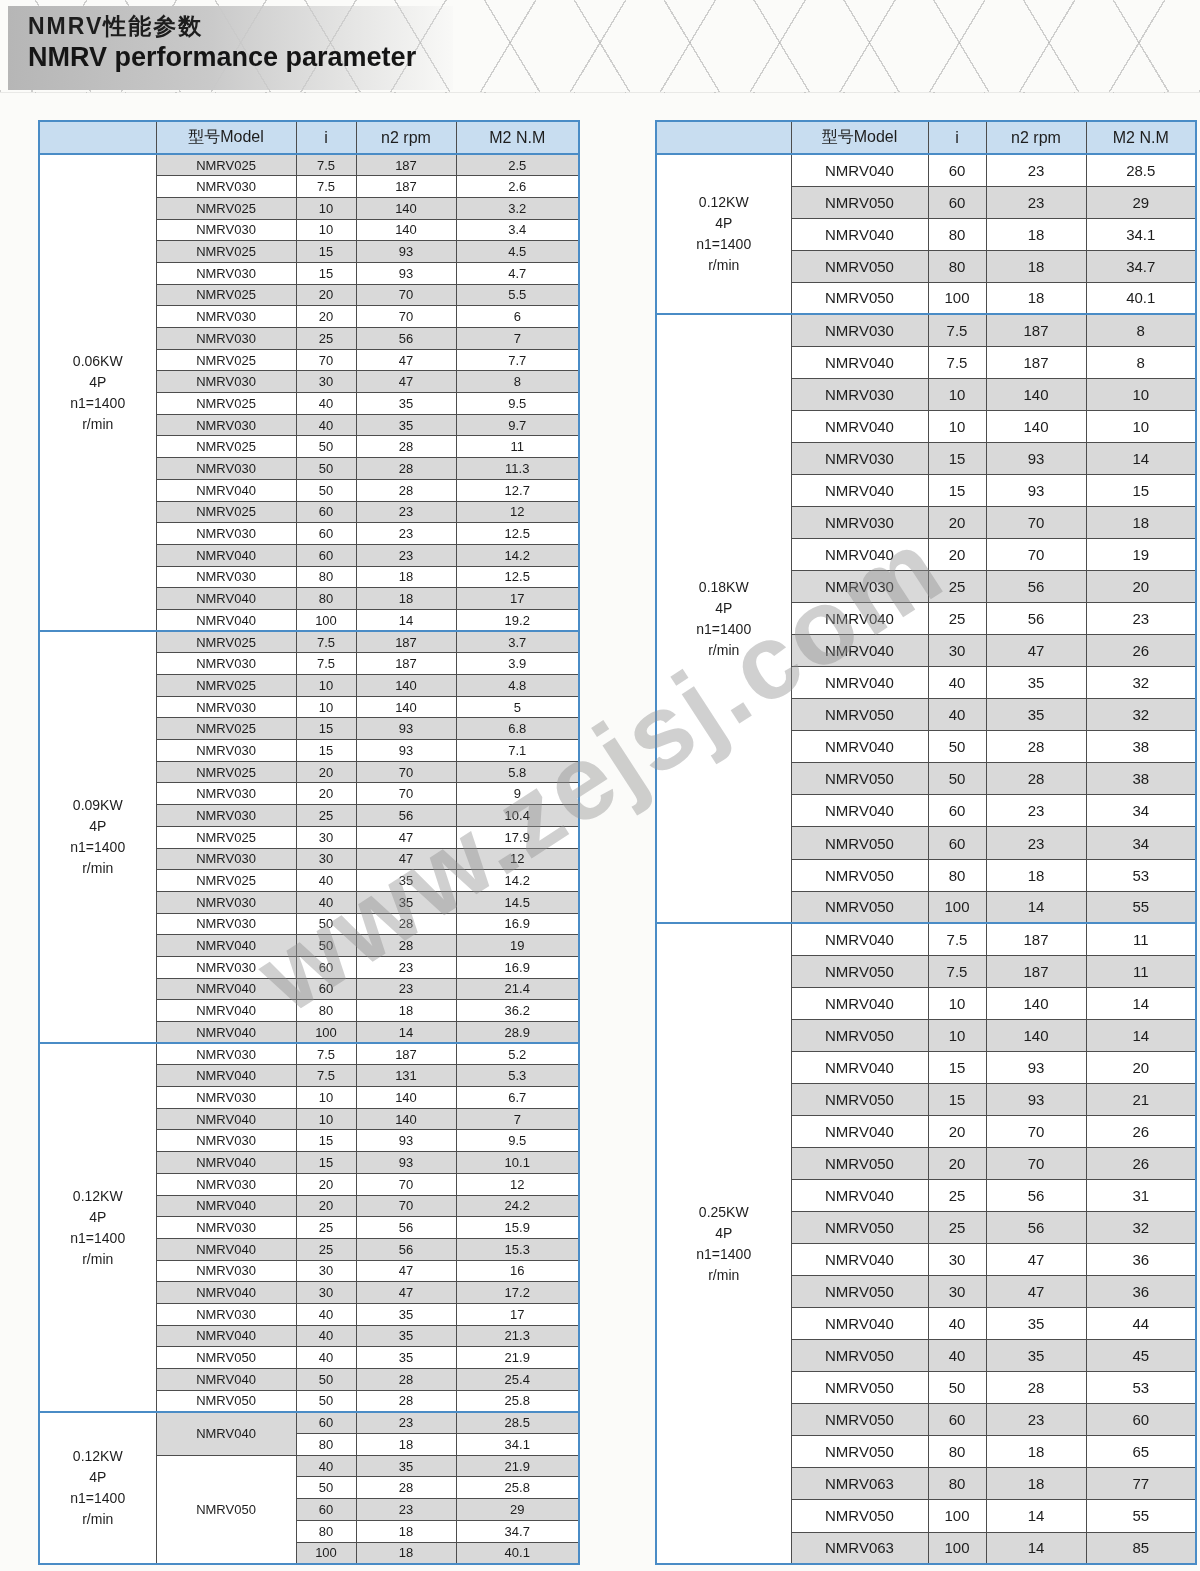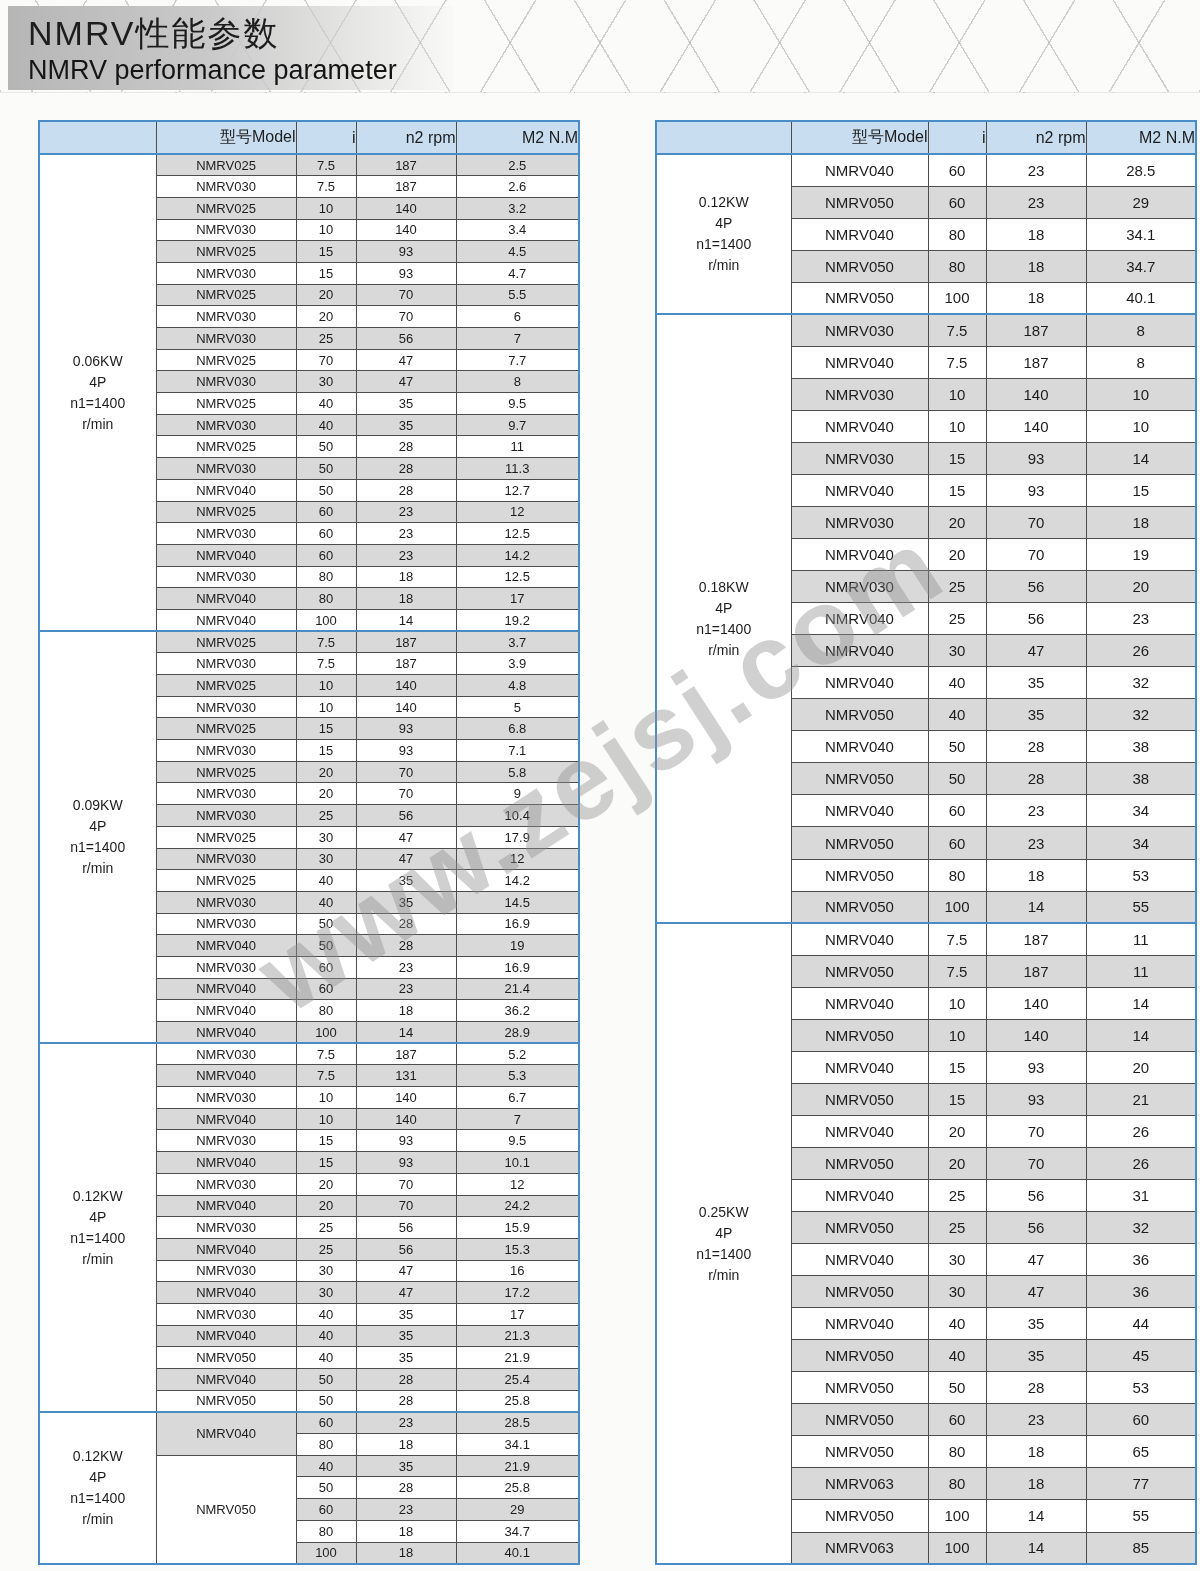--- a/index.html
+++ b/index.html
@@ -19,42 +19,42 @@
       repeating-linear-gradient(-59deg, rgba(170,170,170,.55) 0 1.4px, transparent 1.4px 77px);
     border-bottom:1px solid rgba(180,180,180,.25);
   }
   
   .titlebar{
     position:absolute;left:8px;top:6px;width:445px;height:84px;
     background:linear-gradient(90deg,#b6b6b6 0%,#c9c9c9 45%,rgba(236,236,236,.15) 100%);
     box-sizing:border-box;
     padding:7px 0 0 20px;
   }
-  .t1{font-size:34px;font-weight:normal;letter-spacing:2px;line-height:1.2;}
-  .t2{font-size:27px;font-weight:normal;letter-spacing:0;line-height:1.25;color:#151515;}
+  .t1{font-size:23px;font-weight:bold;letter-spacing:2px;line-height:1.2;}
+  .t2{font-size:27px;font-weight:bold;letter-spacing:0;line-height:1.25;color:#151515;}
   
   table.tbl{
     position:absolute;top:120px;
     width:540px;
     border-collapse:collapse;
     table-layout:fixed;
     border:2px solid #4a8cc6;
     background:#fff;
   }
   table.left {left:38px;}
   table.right{left:655px;}
   .left  col.c0{width:117px}.left  col.c1{width:140px}.left  col.c2{width:60px}.left  col.c3{width:100px}.left  col.c4{width:123px}
   .right col.c0{width:135px}.right col.c1{width:137px}.right col.c2{width:58px}.right col.c3{width:100px}.right col.c4{width:110px}
   th{
     background:#c8ddf0;
     border:1px solid #4d4d4d;
     border-top:2px solid #4a8cc6;
     border-bottom:2px solid #4a8cc6;
     font-size:16px;font-weight:normal;
-    height:31px;padding:0;text-align:right;vertical-align:middle;
+    height:31px;padding:0;text-align:center;vertical-align:middle;
   }
   td{
     border:1px solid #4d4d4d;
     padding:0 2px;text-align:center;vertical-align:middle;
     background:#fff;line-height:1;
   }
   .left  tbody tr{height:21.7px}
   .right tbody tr{height:32.05px}
   .left  td{font-size:13px}
   .right td{font-size:15px}

